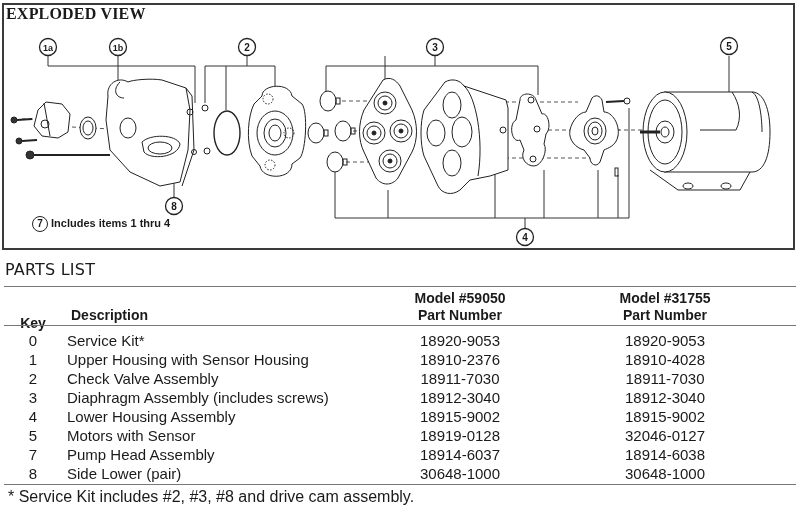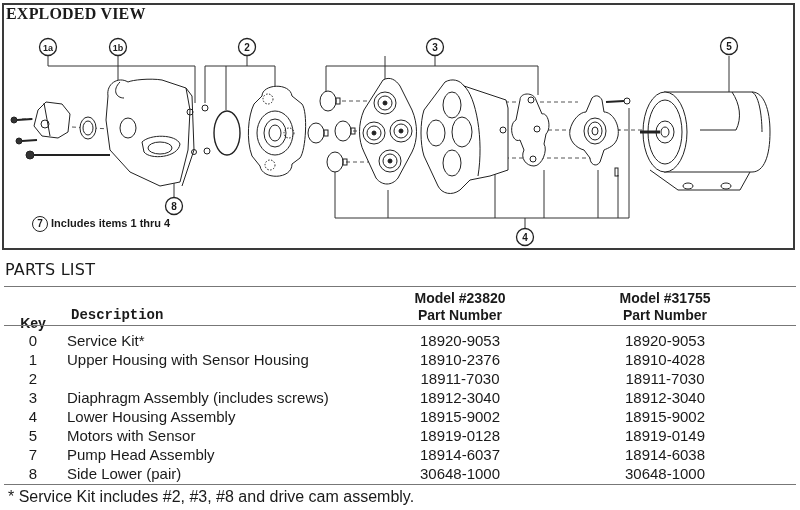--- a/index.html
+++ b/index.html
@@ -225,23 +225,23 @@
 <div class="note">
   <span class="note-circle">7</span><span>Includes items 1 thru 4</span>
 </div>
 
 <div class="parts-title">PARTS LIST</div>
 <div class="rule" style="top:286px;"></div>
 
 <div>
   <div>
     <div class="hdr" style="left:20px; top:315px; width:26px;">Key</div>
-    <div class="hdr" style="left:71px; top:307px; text-align:left;font-family:Liberation Mono, monospace;">Description</div>
+    <div class="hdr" style="left:71px; top:307px; text-align:left;">Description</div>
     <div class="hdr" style="left:395px; top:290px; width:130px;">
-      <div>Model #23820</div>
+      <div>Model #59050</div>
       <div>Part Number</div>
     </div>
     <div class="hdr" style="left:600px; top:290px; width:130px;">
       <div>Model #31755</div>
       <div>Part Number</div>
     </div>
   </div>
   <div class="rule" style="top:325px;"></div>
 
   <div class="row" style="top:331px;">
@@ -251,40 +251,41 @@
     <span class="c-p2">18920-9053</span>
   </div>
   <div class="row" style="top:350px;">
     <span class="c-key">1</span>
     <span class="c-desc">Upper Housing with Sensor Housing</span>
     <span class="c-p1">18910-2376</span>
     <span class="c-p2">18910-4028</span>
   </div>
   <div class="row" style="top:369px;">
     <span class="c-key">2</span>
+    <span class="c-desc">Check Valve Assembly</span>
     <span class="c-p1">18911-7030</span>
     <span class="c-p2">18911-7030</span>
   </div>
   <div class="row" style="top:388px;">
     <span class="c-key">3</span>
     <span class="c-desc">Diaphragm Assembly (includes screws)</span>
     <span class="c-p1">18912-3040</span>
     <span class="c-p2">18912-3040</span>
   </div>
   <div class="row" style="top:407px;">
     <span class="c-key">4</span>
     <span class="c-desc">Lower Housing Assembly</span>
     <span class="c-p1">18915-9002</span>
     <span class="c-p2">18915-9002</span>
   </div>
   <div class="row" style="top:426px;">
     <span class="c-key">5</span>
     <span class="c-desc">Motors with Sensor</span>
     <span class="c-p1">18919-0128</span>
-    <span class="c-p2">18919-0149</span>
+    <span class="c-p2">32046-0127</span>
   </div>
   <div class="row" style="top:445px;">
     <span class="c-key">7</span>
     <span class="c-desc">Pump Head Assembly</span>
     <span class="c-p1">18914-6037</span>
     <span class="c-p2">18914-6038</span>
   </div>
   <div class="row" style="top:464px;">
     <span class="c-key">8</span>
     <span class="c-desc">Side Lower (pair)</span>

